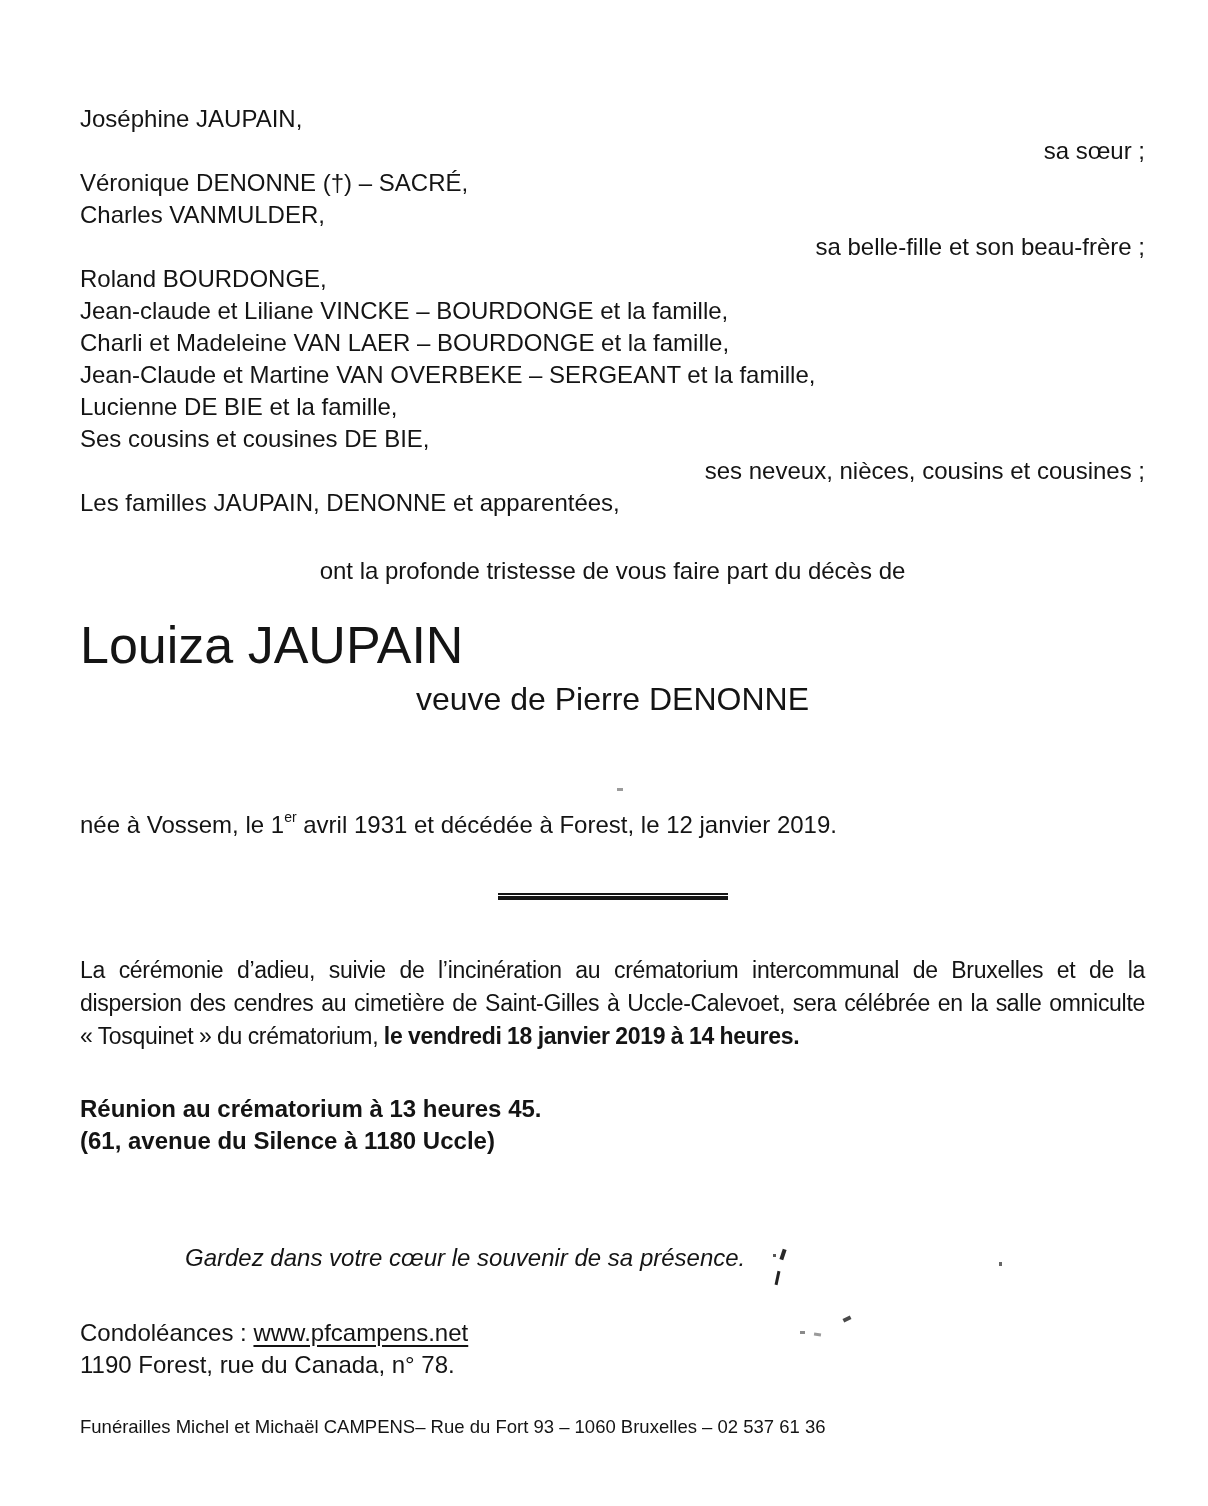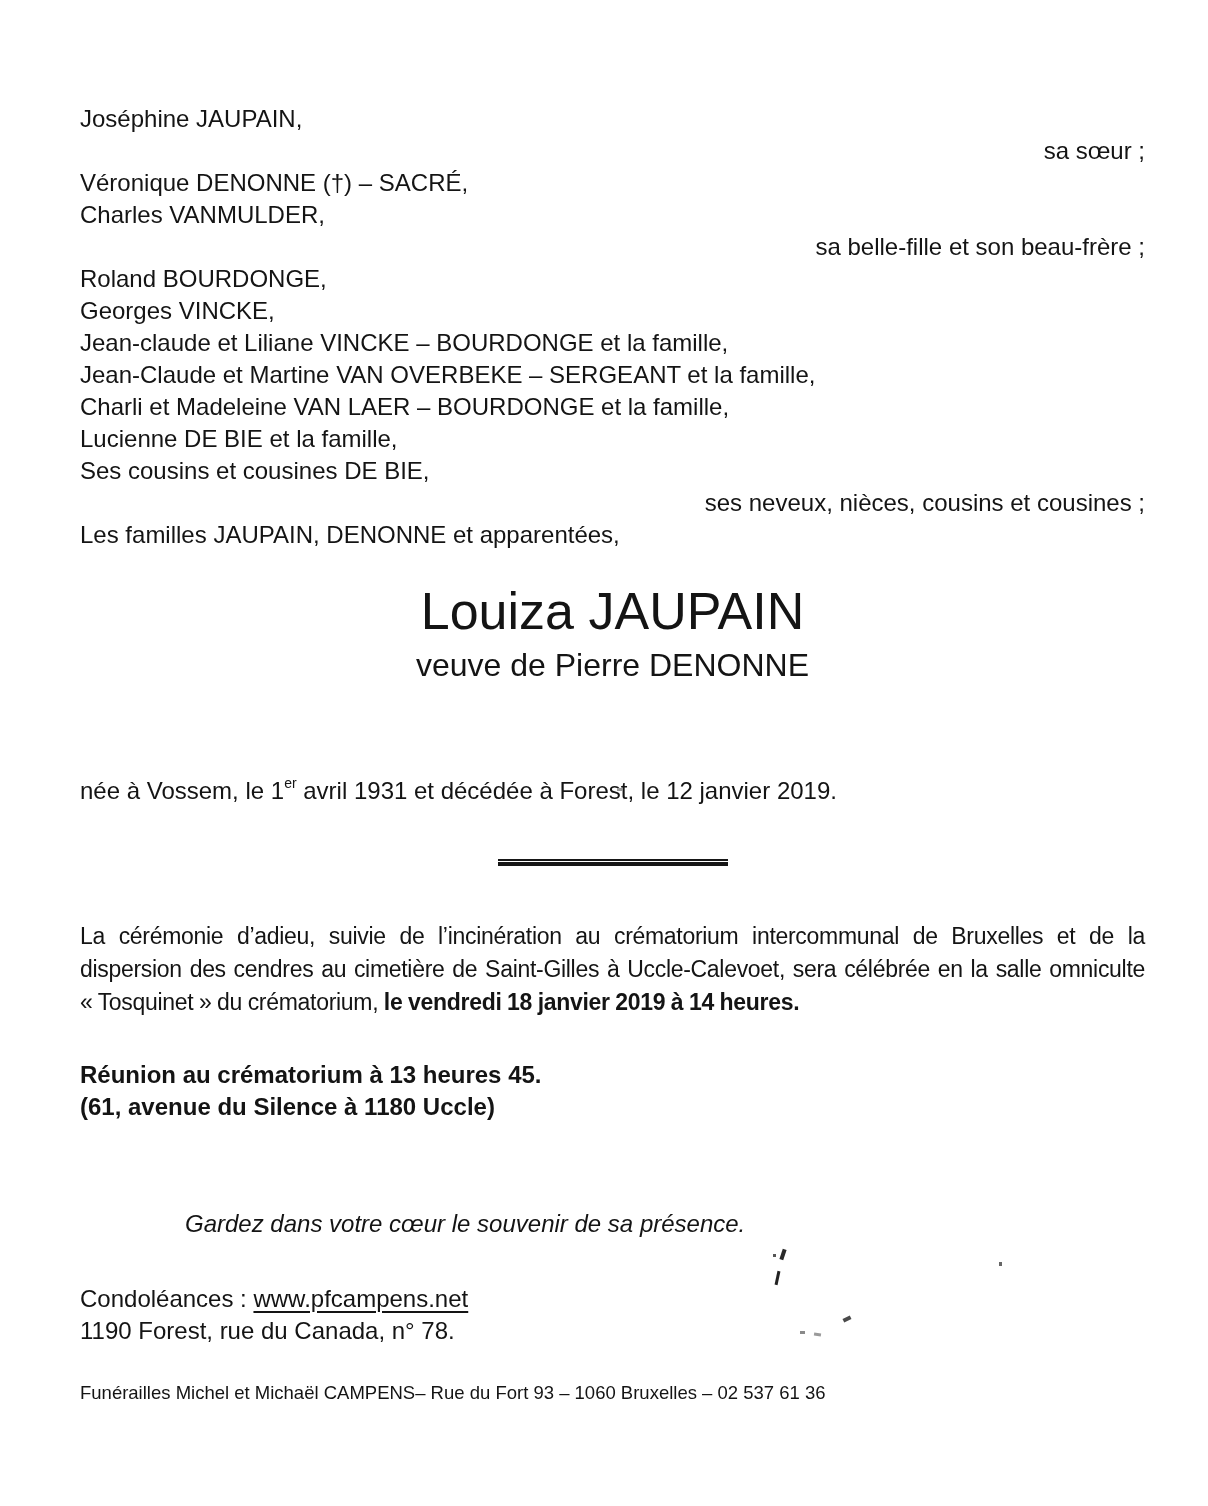--- a/index.html
+++ b/index.html
@@ -18,21 +18,20 @@
   .line { line-height: 32px; white-space: nowrap; }
   .line.r { text-align: right; }
 
   .lead {
     margin-top: 38px;
     text-align: center;
     line-height: 28px;
   }
   .deceased-name {
     margin-top: 28px;
-    text-align: center;
     font-size: 52px;
     line-height: 64px;
   }
   .deceased-subtitle {
     text-align: center;
     font-size: 32px;
     line-height: 44px;
   }
   .birth {
     margin-top: 88px;
@@ -108,30 +107,30 @@
 <div class="page">
   <div class="content">
 
     <div>
       <div class="line">Joséphine JAUPAIN,</div>
       <div class="line r">sa sœur ;</div>
       <div class="line">Véronique DENONNE (†) – SACRÉ,</div>
       <div class="line">Charles VANMULDER,</div>
       <div class="line r">sa belle-fille et son beau-frère ;</div>
       <div class="line">Roland BOURDONGE,</div>
-      <div class="line">Georges VINCKE,</div>
       <div class="line">Jean-claude et Liliane VINCKE – BOURDONGE et la famille,</div>
+      <div class="line">Charli et Madeleine VAN LAER – BOURDONGE et la famille,</div>
       <div class="line">Jean-Claude et Martine VAN OVERBEKE – SERGEANT et la famille,</div>
-      <div class="line">Charli et Madeleine VAN LAER – BOURDONGE et la famille,</div>
       <div class="line">Lucienne DE BIE et la famille,</div>
       <div class="line">Ses cousins et cousines DE BIE,</div>
       <div class="line r">ses neveux, nièces, cousins et cousines ;</div>
       <div class="line">Les familles JAUPAIN, DENONNE et apparentées,</div>
     </div>
 
+    <div class="lead">ont la profonde tristesse de vous faire part du décès de</div>
 
     <div class="deceased-name">Louiza JAUPAIN</div>
     <div class="deceased-subtitle">veuve de Pierre DENONNE</div>
 
     <div class="birth"><span>née à Vossem, le 1</span><sup>er</sup><span> avril 1931 et décédée à Forest, le 12 janvier 2019.</span></div>
 
     <div class="divider">
       <div class="rule-top"></div>
       <div class="rule-bottom"></div>
     </div>

